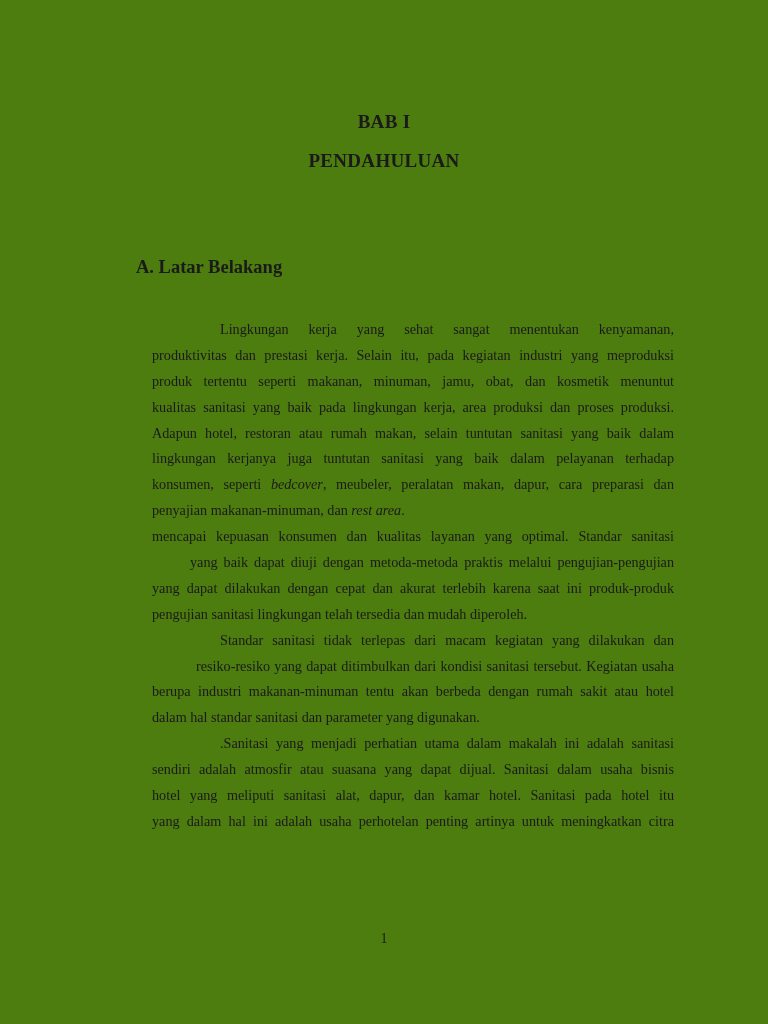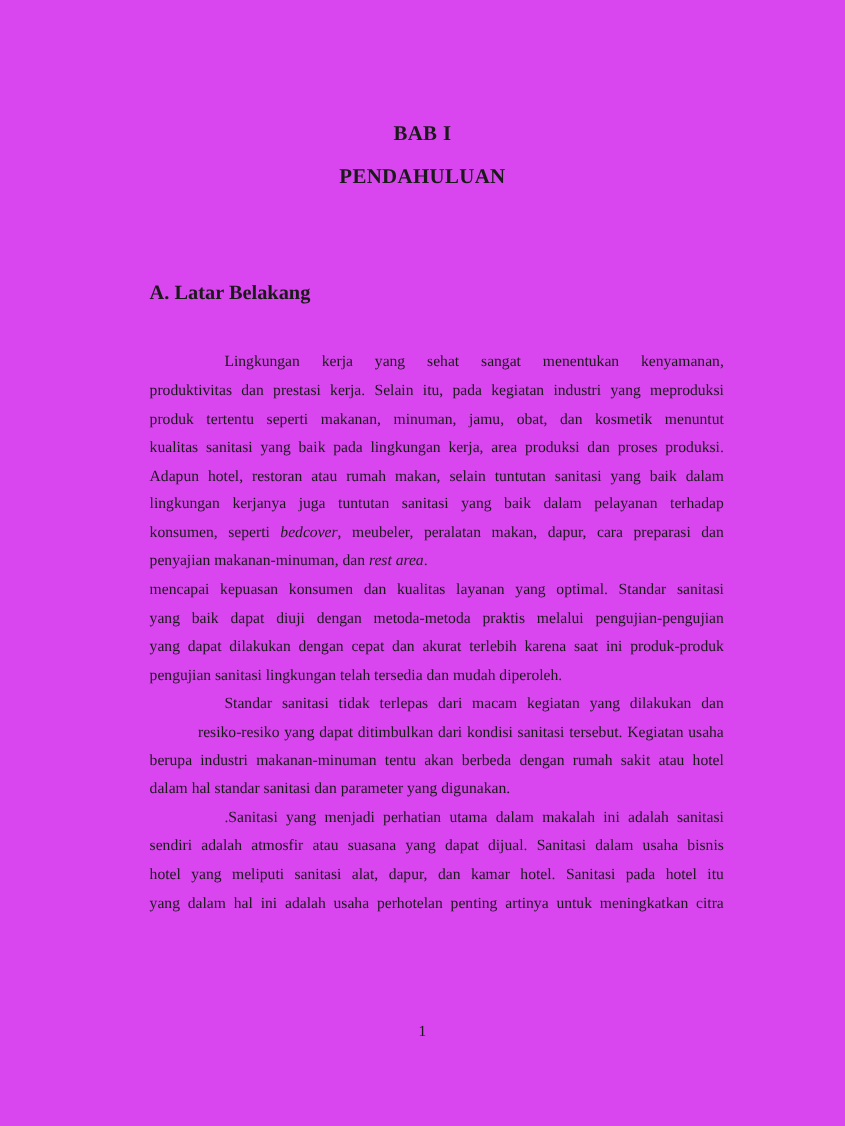--- a/index.html
+++ b/index.html
@@ -1,23 +1,23 @@
 <!DOCTYPE html>
 <html><head>
   <meta charset="utf-8">
   <style>
     html, body { margin: 0; padding: 0; background: #ffffff; }
     body { width: 768px; height: 1024px; position: relative; overflow: hidden;
            font-family: "Liberation Serif", "DejaVu Serif", serif; color: #1a1a1a; }
-    .page { position: absolute; left: 0; top: 0; width: 768px; height: 1024px; background: #d946ef; }
+    .page { position: absolute; left: 0; top: 0; width: 768px; height: 1024px; background: #4d7c0f; }
     .chapter { position: absolute; left: 0; width: 768px; text-align: center; font-weight: bold; font-size: 19px; letter-spacing: 0.3px; }
     .ch1 { top: 111px; }
     .ch2 { top: 150px; }
     .section { position: absolute; left: 136px; top: 257px; font-weight: bold; font-size: 18.5px; }
-    .body { position: absolute; left: 136px; top: 317px; width: 522px; font-size: 14.2px; line-height: 25.9px; }
+    .body { position: absolute; left: 152px; top: 317px; width: 522px; font-size: 14.2px; line-height: 25.9px; }
     .line { display: block; height: 25.9px; white-space: nowrap; text-align: justify; text-align-last: justify; }
     .line.last { text-align-last: left; }
     .line.indent { padding-left: 68px; }
     .pagenum { position: absolute; left: 0; top: 931px; width: 768px; text-align: center; font-size: 14px; }
   </style>
 </head>
 <body>
 
 <div class="page">
   <div class="chapter ch1">BAB I</div>
@@ -29,21 +29,21 @@
     <span class="line indent" style="white-space: normal;">Lingkungan kerja yang sehat sangat menentukan kenyamanan,</span>
     <span class="line" style="white-space: normal;">produktivitas dan prestasi kerja. Selain itu, pada kegiatan industri yang meproduksi</span>
     <span class="line" style="white-space: normal;">produk tertentu seperti makanan, minuman, jamu, obat, dan kosmetik menuntut</span>
     <span class="line" style="white-space: normal;">kualitas sanitasi yang baik pada lingkungan kerja, area produksi dan proses produksi.</span>
     <span class="line" style="white-space: normal;">Adapun hotel, restoran atau rumah makan, selain tuntutan sanitasi yang baik dalam</span>
     <span class="line" style="white-space: normal;">lingkungan kerjanya juga tuntutan sanitasi yang baik dalam pelayanan terhadap</span>
     <span class="line" style="white-space: normal;"><span>konsumen, seperti </span><i>bedcover</i><span>, meubeler, peralatan makan, dapur, cara preparasi dan</span></span>
     <span class="line last"><span>penyajian makanan-minuman, dan </span><i>rest area</i><span>.</span></span>
 
     <span class="line" style="white-space: normal;">mencapai kepuasan konsumen dan kualitas layanan yang optimal. Standar sanitasi</span>
-    <span class="line" style="white-space: normal;">yang baik dapat diuji dengan metoda-metoda praktis melalui pengujian-pengujian</span>
+    <span class="line" style="white-space: normal; margin-left: 38px;">yang baik dapat diuji dengan metoda-metoda praktis melalui pengujian-pengujian</span>
     <span class="line" style="white-space: normal;">yang dapat dilakukan dengan cepat dan akurat terlebih karena saat ini produk-produk</span>
     <span class="line last">pengujian sanitasi lingkungan telah tersedia dan mudah diperoleh.</span>
 
     <span class="line indent" style="white-space: normal;">Standar sanitasi tidak terlepas dari macam kegiatan yang dilakukan dan</span>
     <span class="line" style="white-space: normal; margin-left: 44px;">resiko-resiko yang dapat ditimbulkan dari kondisi sanitasi tersebut. Kegiatan usaha</span>
     <span class="line" style="white-space: normal;">berupa industri makanan-minuman tentu akan berbeda dengan rumah sakit atau hotel</span>
     <span class="line last">dalam hal  standar sanitasi dan parameter yang digunakan.</span>
 
     <span class="line indent" style="white-space: normal;">.Sanitasi yang menjadi perhatian utama dalam makalah ini adalah sanitasi</span>
     <span class="line" style="white-space: normal;">sendiri adalah atmosfir atau suasana yang dapat dijual. Sanitasi dalam usaha bisnis</span>

